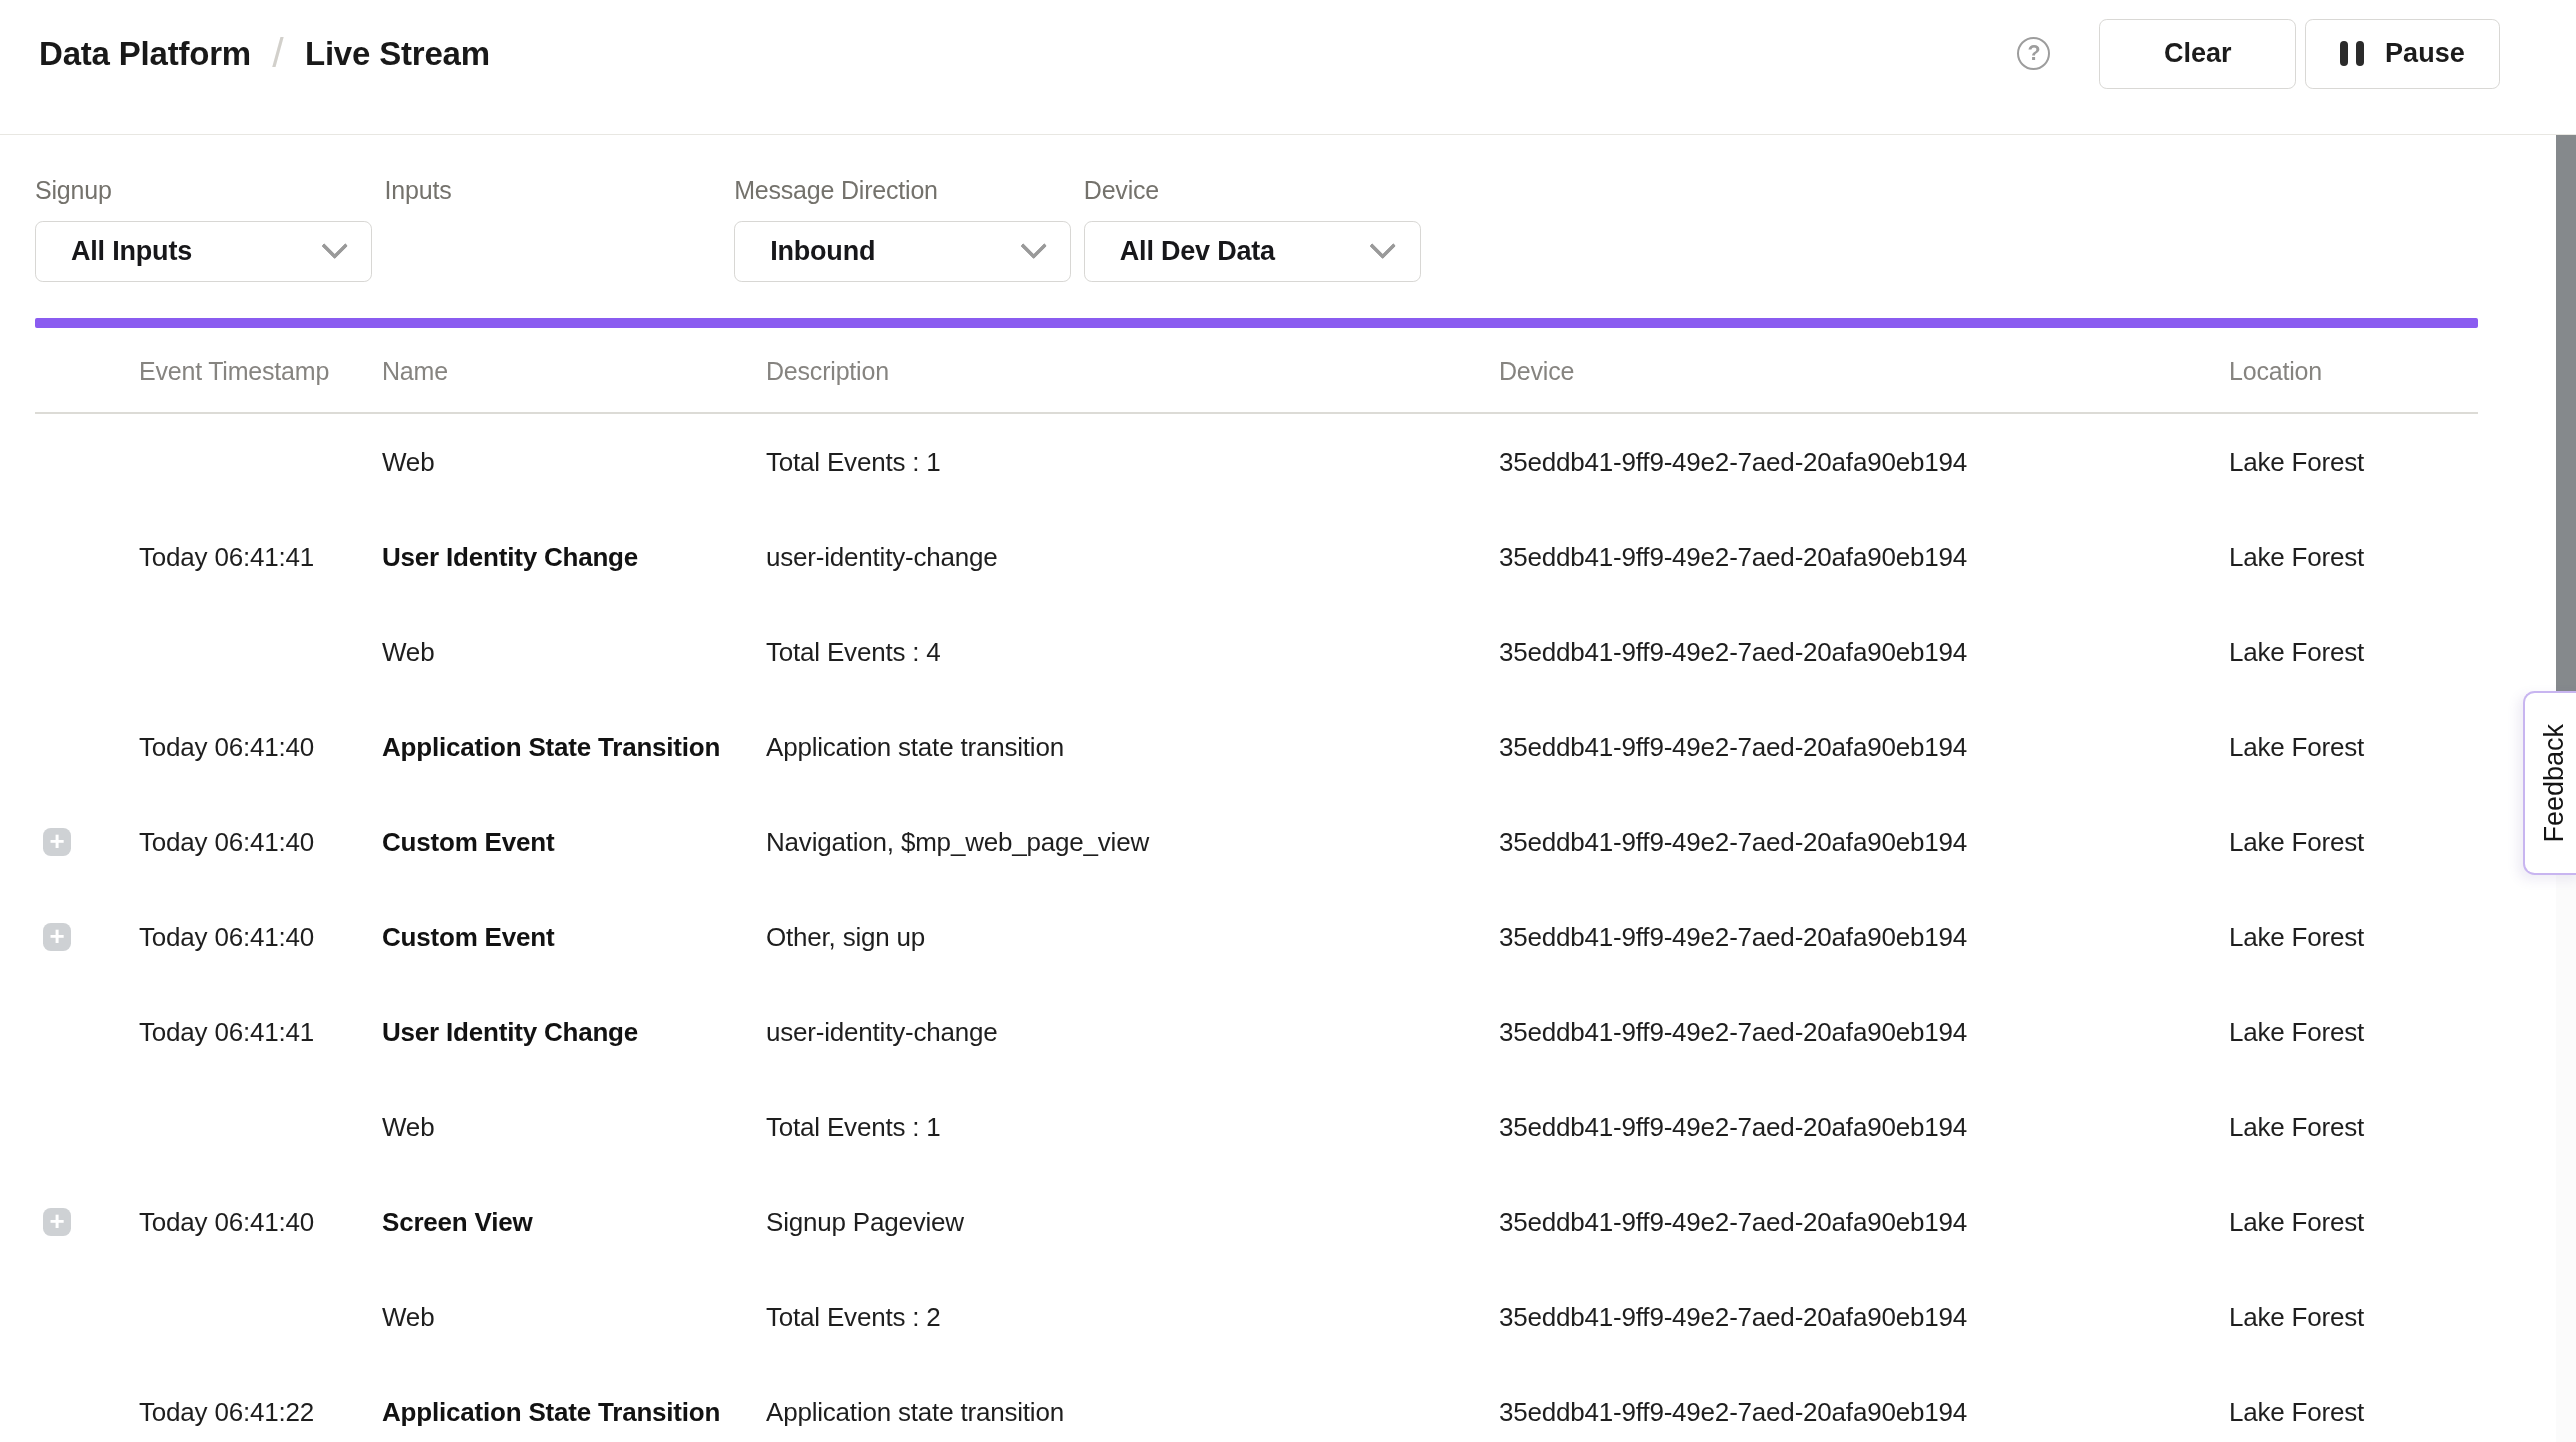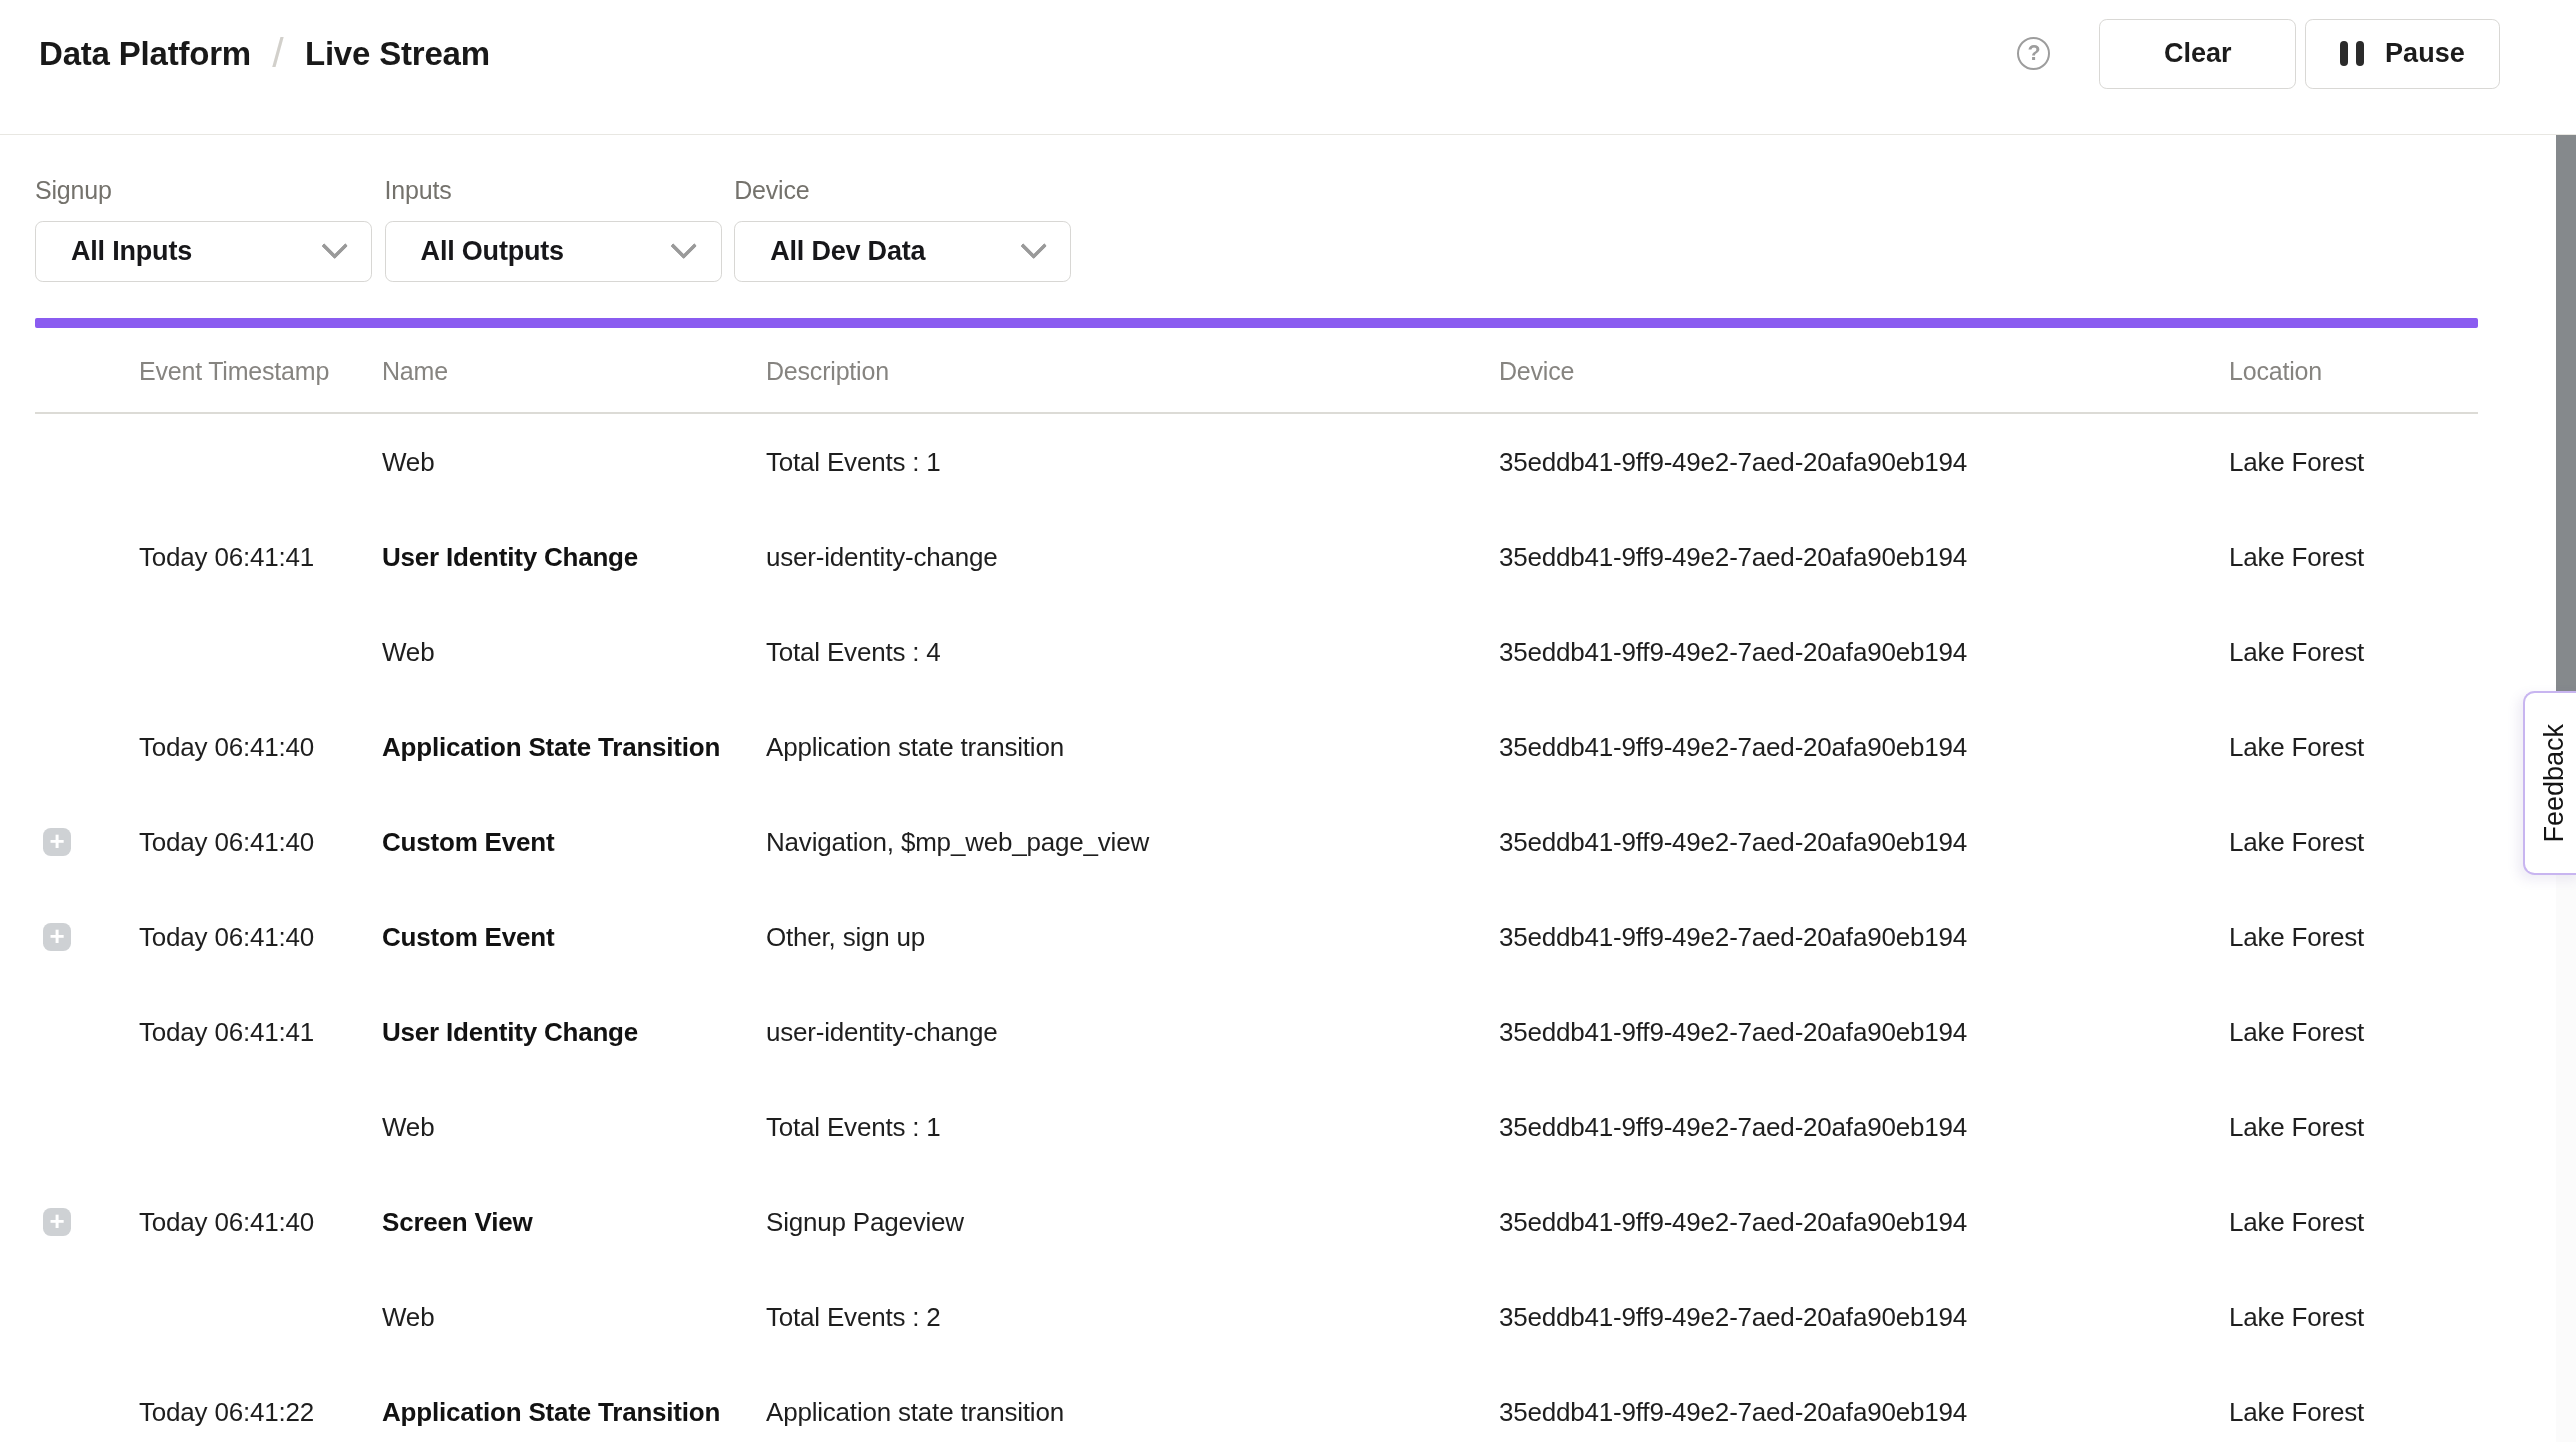--- a/index.html
+++ b/index.html
@@ -113,22 +113,25 @@
 <div class="filters">
   <div class="filter">
     <div class="flabel">Signup</div>
     <div class="fselect">
       <span>All Inputs</span>
       <span class="chev"></span>
     </div>
   </div>
   <div class="filter">
     <div class="flabel">Inputs</div>
+  </div>
+  <div class="filter">
+    <div class="flabel">Message Direction</div>
     <div class="fselect">
-      <span>All Outputs</span>
+      <span>Inbound</span>
       <span class="chev"></span>
     </div>
   </div>
   <div class="filter">
     <div class="flabel">Device</div>
     <div class="fselect">
       <span>All Dev Data</span>
       <span class="chev"></span>
     </div>
   </div>

